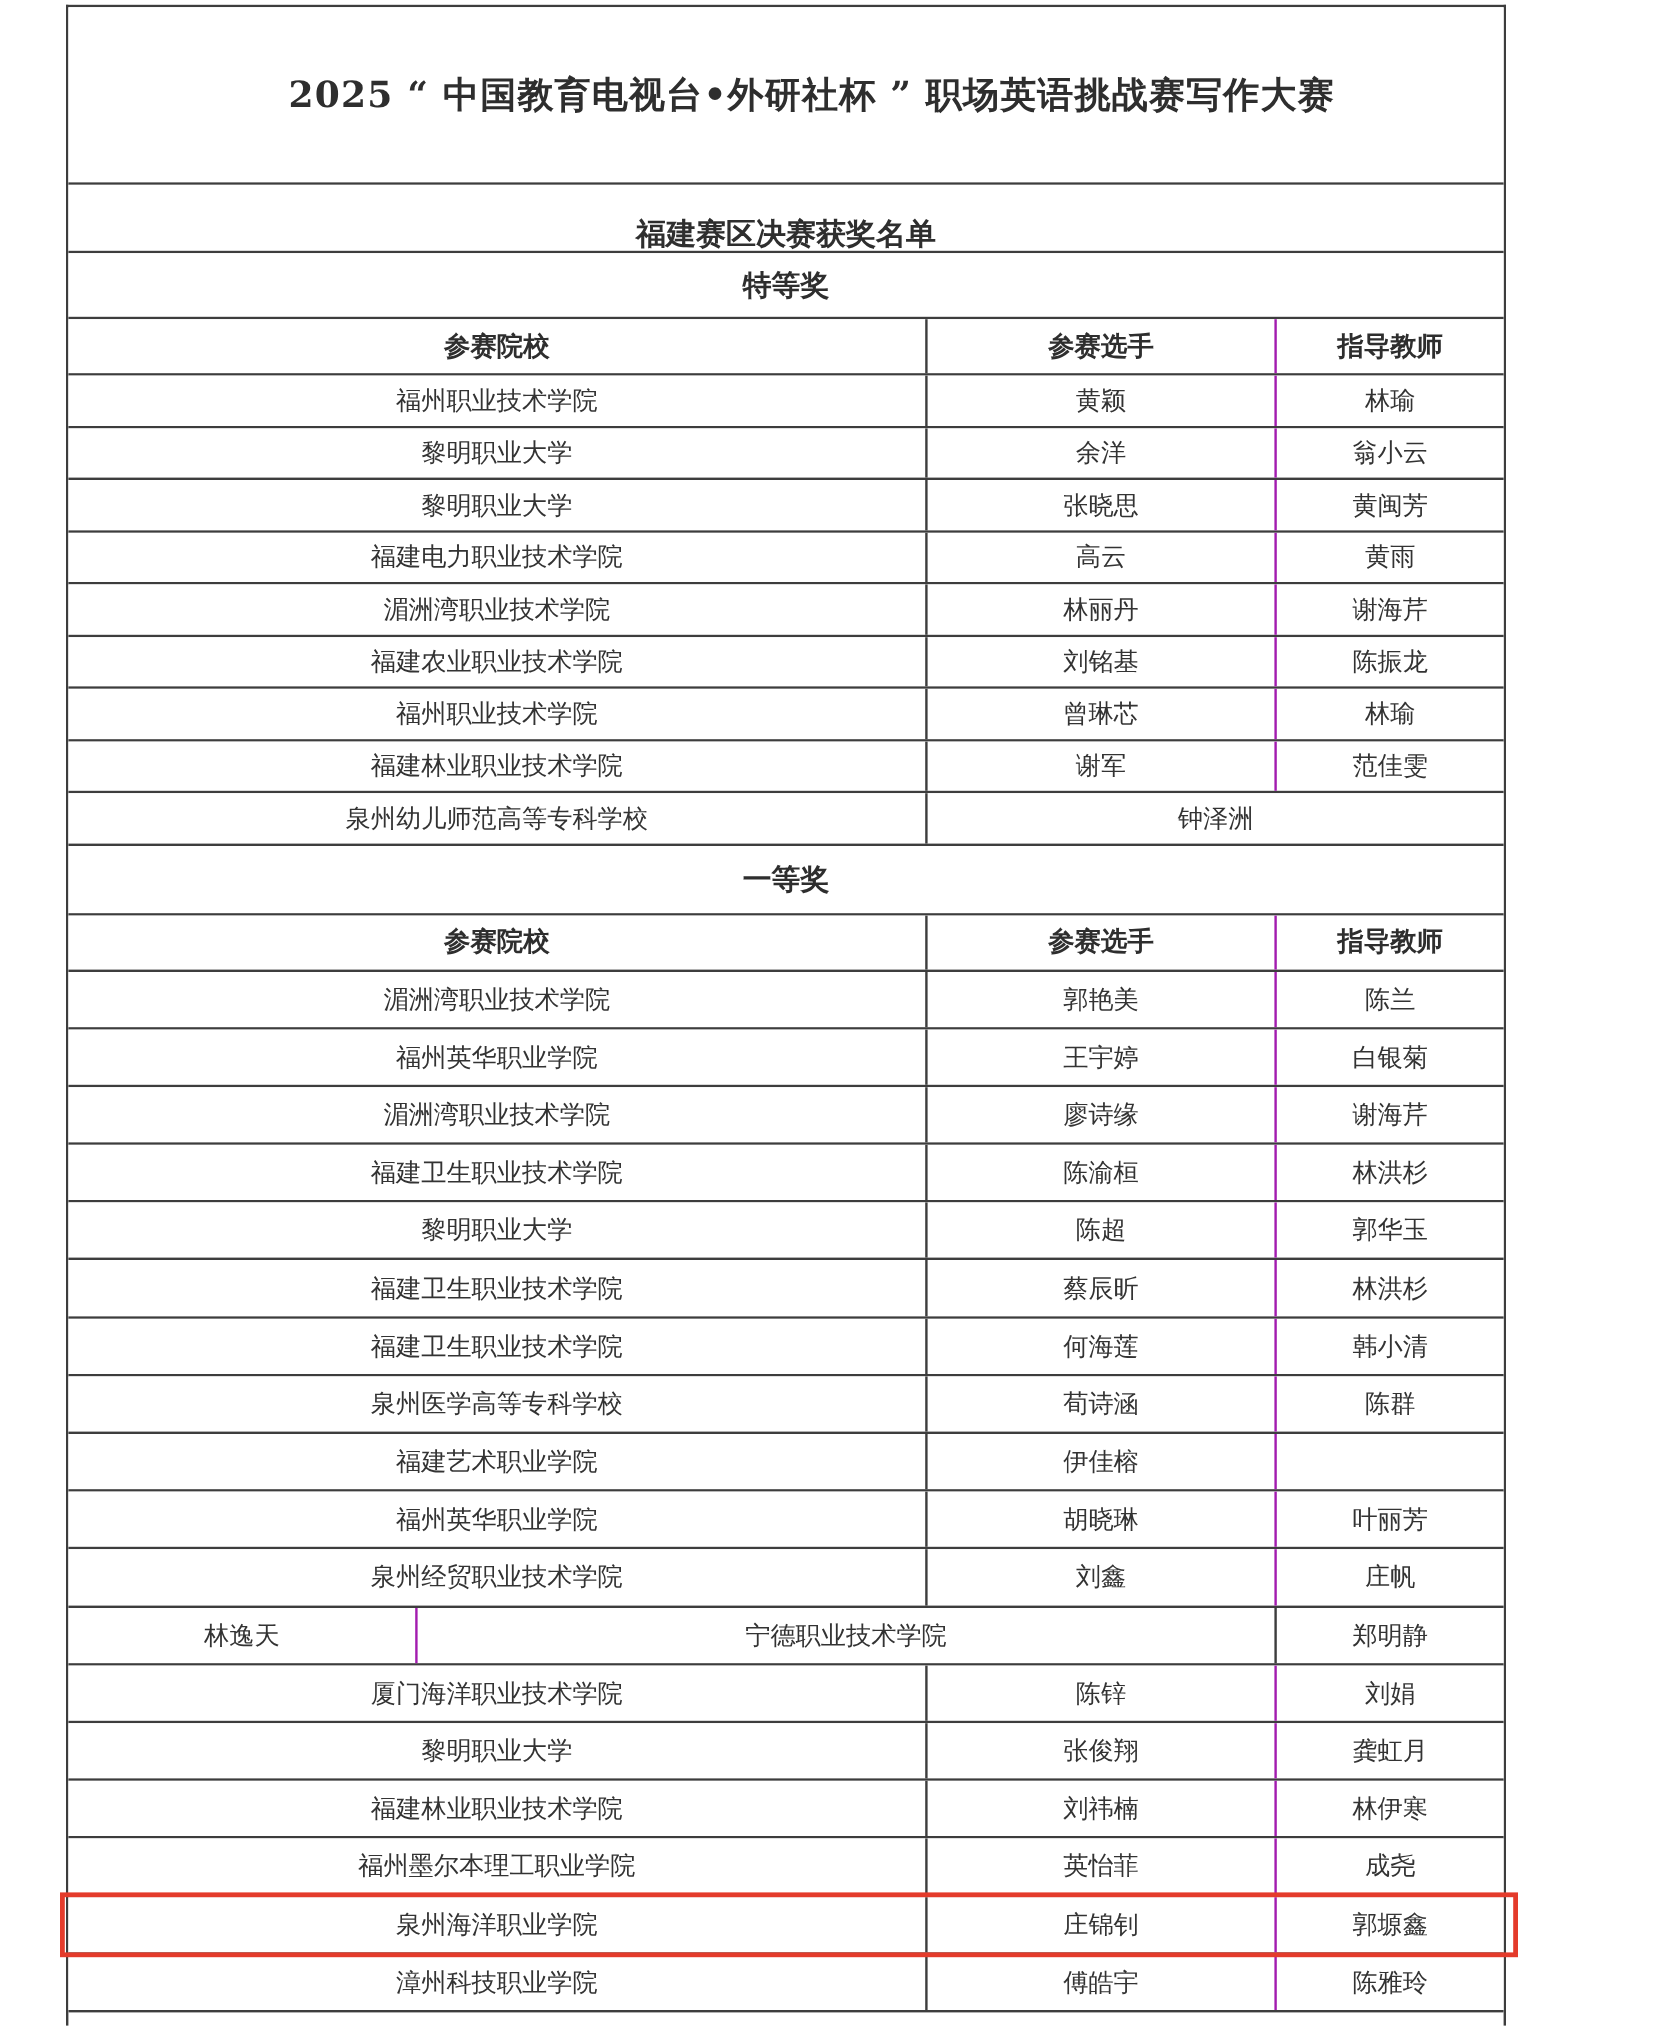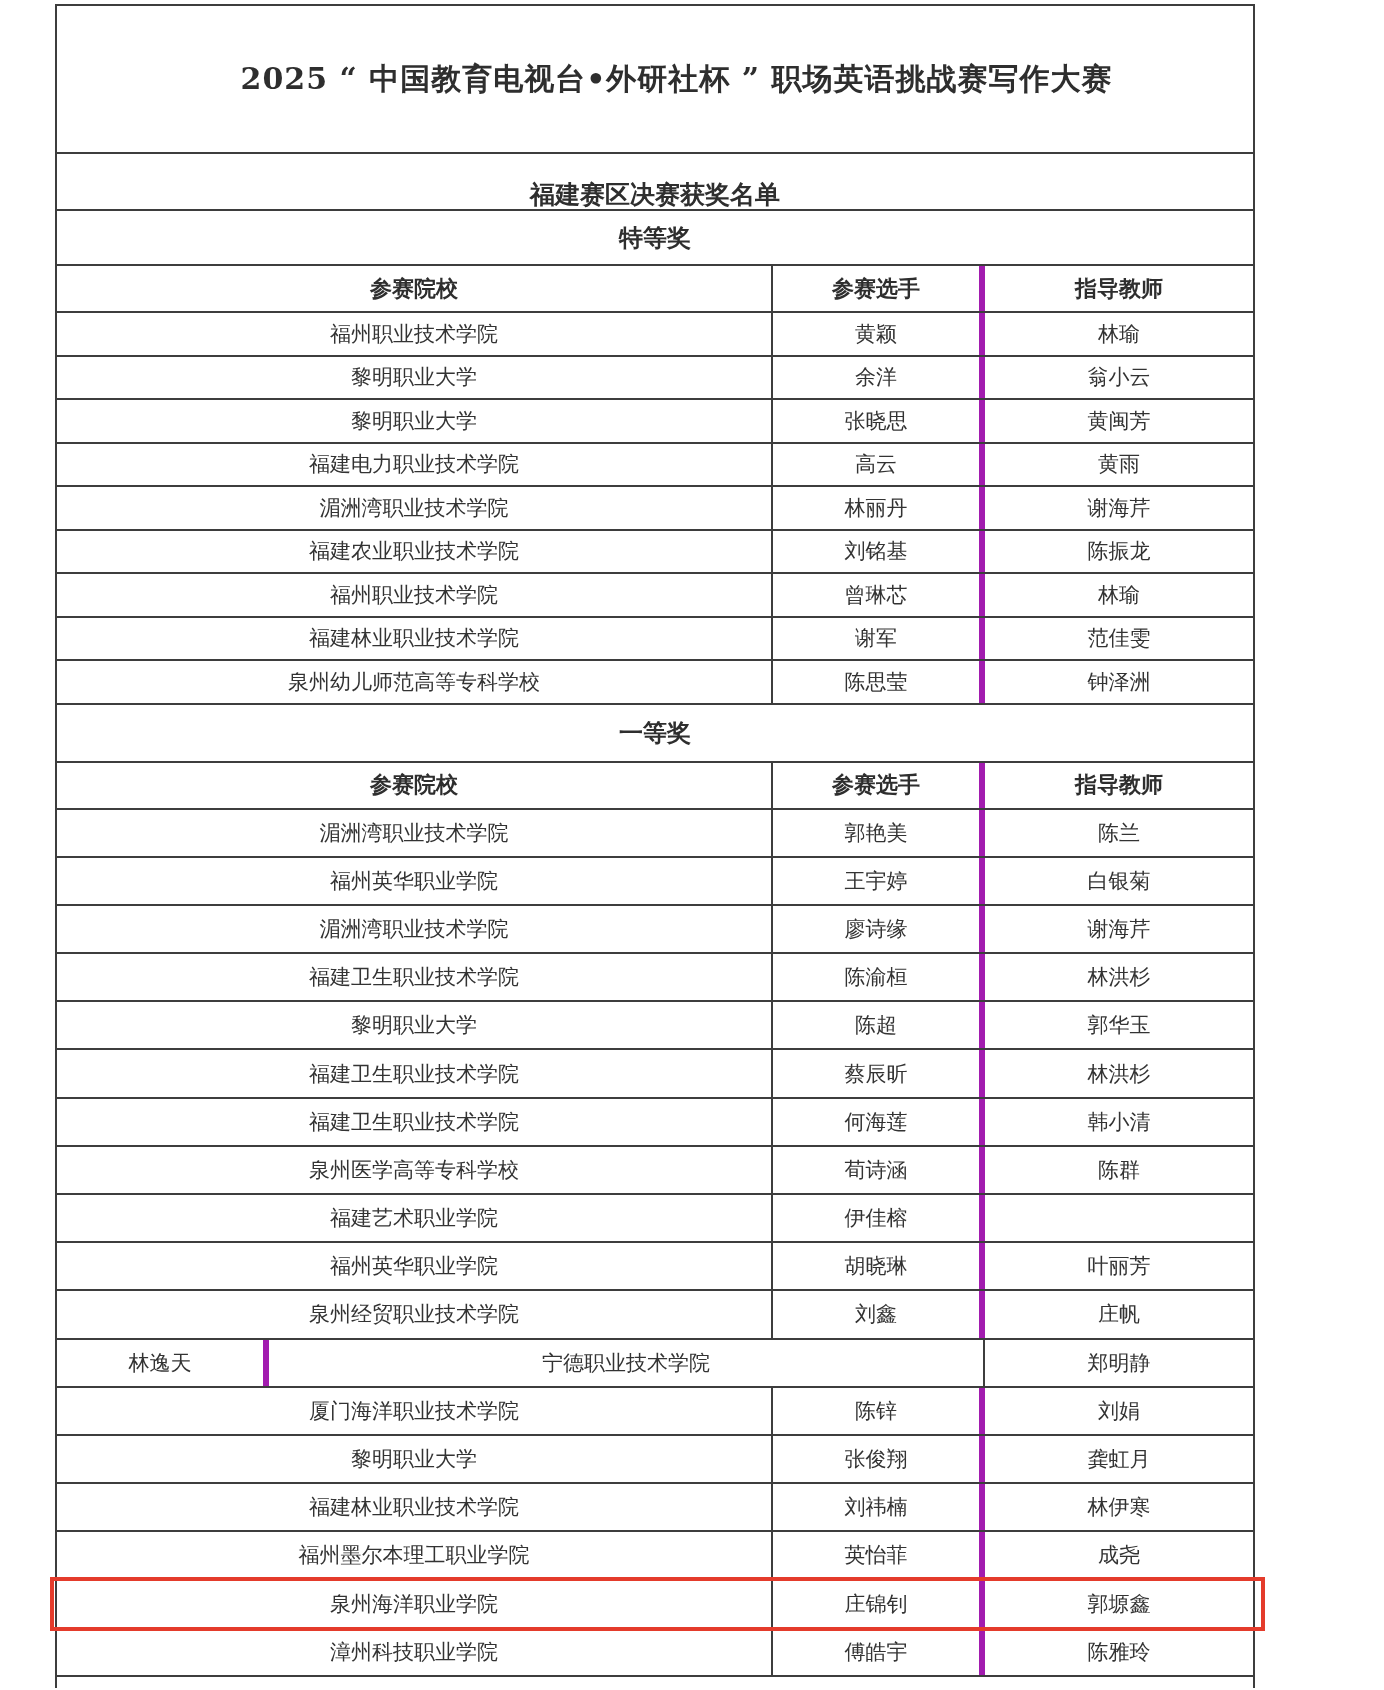--- a/index.html
+++ b/index.html
@@ -40,21 +40,21 @@
   }
   .grid-row{
     box-sizing:border-box;display:flex;align-items:stretch;
     border-bottom:2px solid #3d3d3d;background:#ffffff;position:relative;
   }
   .grid-row .cell{
     box-sizing:border-box;display:flex;align-items:center;justify-content:center;
     font-size:21px;color:#333333;text-align:center;overflow:hidden;white-space:nowrap;
   }
   .cell.c1{width:716px;border-right:2px solid #3d3d3d;}
-  .cell.c2{width:212px;border-right:6px solid #a21caf;}
+  .cell.c2{width:291px;border-right:2px solid #a21caf;}
   .cell.c3{flex:1;}
   .header-row{height:47px;}
   .header-row .cell{
     font-weight:bold;font-size:22px;color:#2e2e2e;
     font-family:"DejaVu Sans","Liberation Sans",sans-serif;
   }
   .rows-special .grid-row{height:43.5px;}
   .rows-first .grid-row{height:48.2px;}
   .highlight-box{
     position:absolute;pointer-events:none;z-index:5;
@@ -119,21 +119,20 @@
         <div class="cell c2">曾琳芯</div>
         <div class="cell c3">林瑜</div>
       </div>
       <div class="grid-row">
         <div class="cell c1">福建林业职业技术学院</div>
         <div class="cell c2">谢军</div>
         <div class="cell c3">范佳雯</div>
       </div>
       <div class="grid-row">
         <div class="cell c1">泉州幼儿师范高等专科学校</div>
-        <div class="cell c2">陈思莹</div>
         <div class="cell c3">钟泽洲</div>
       </div>
     </div>
 
   <div class="block award-label-block" style="height:58px">
     <div class="award-label">一等奖</div>
   </div>
   <div class="grid-row header-row">
     <div class="cell c1">参赛院校</div>
     <div class="cell c2">参赛选手</div>

